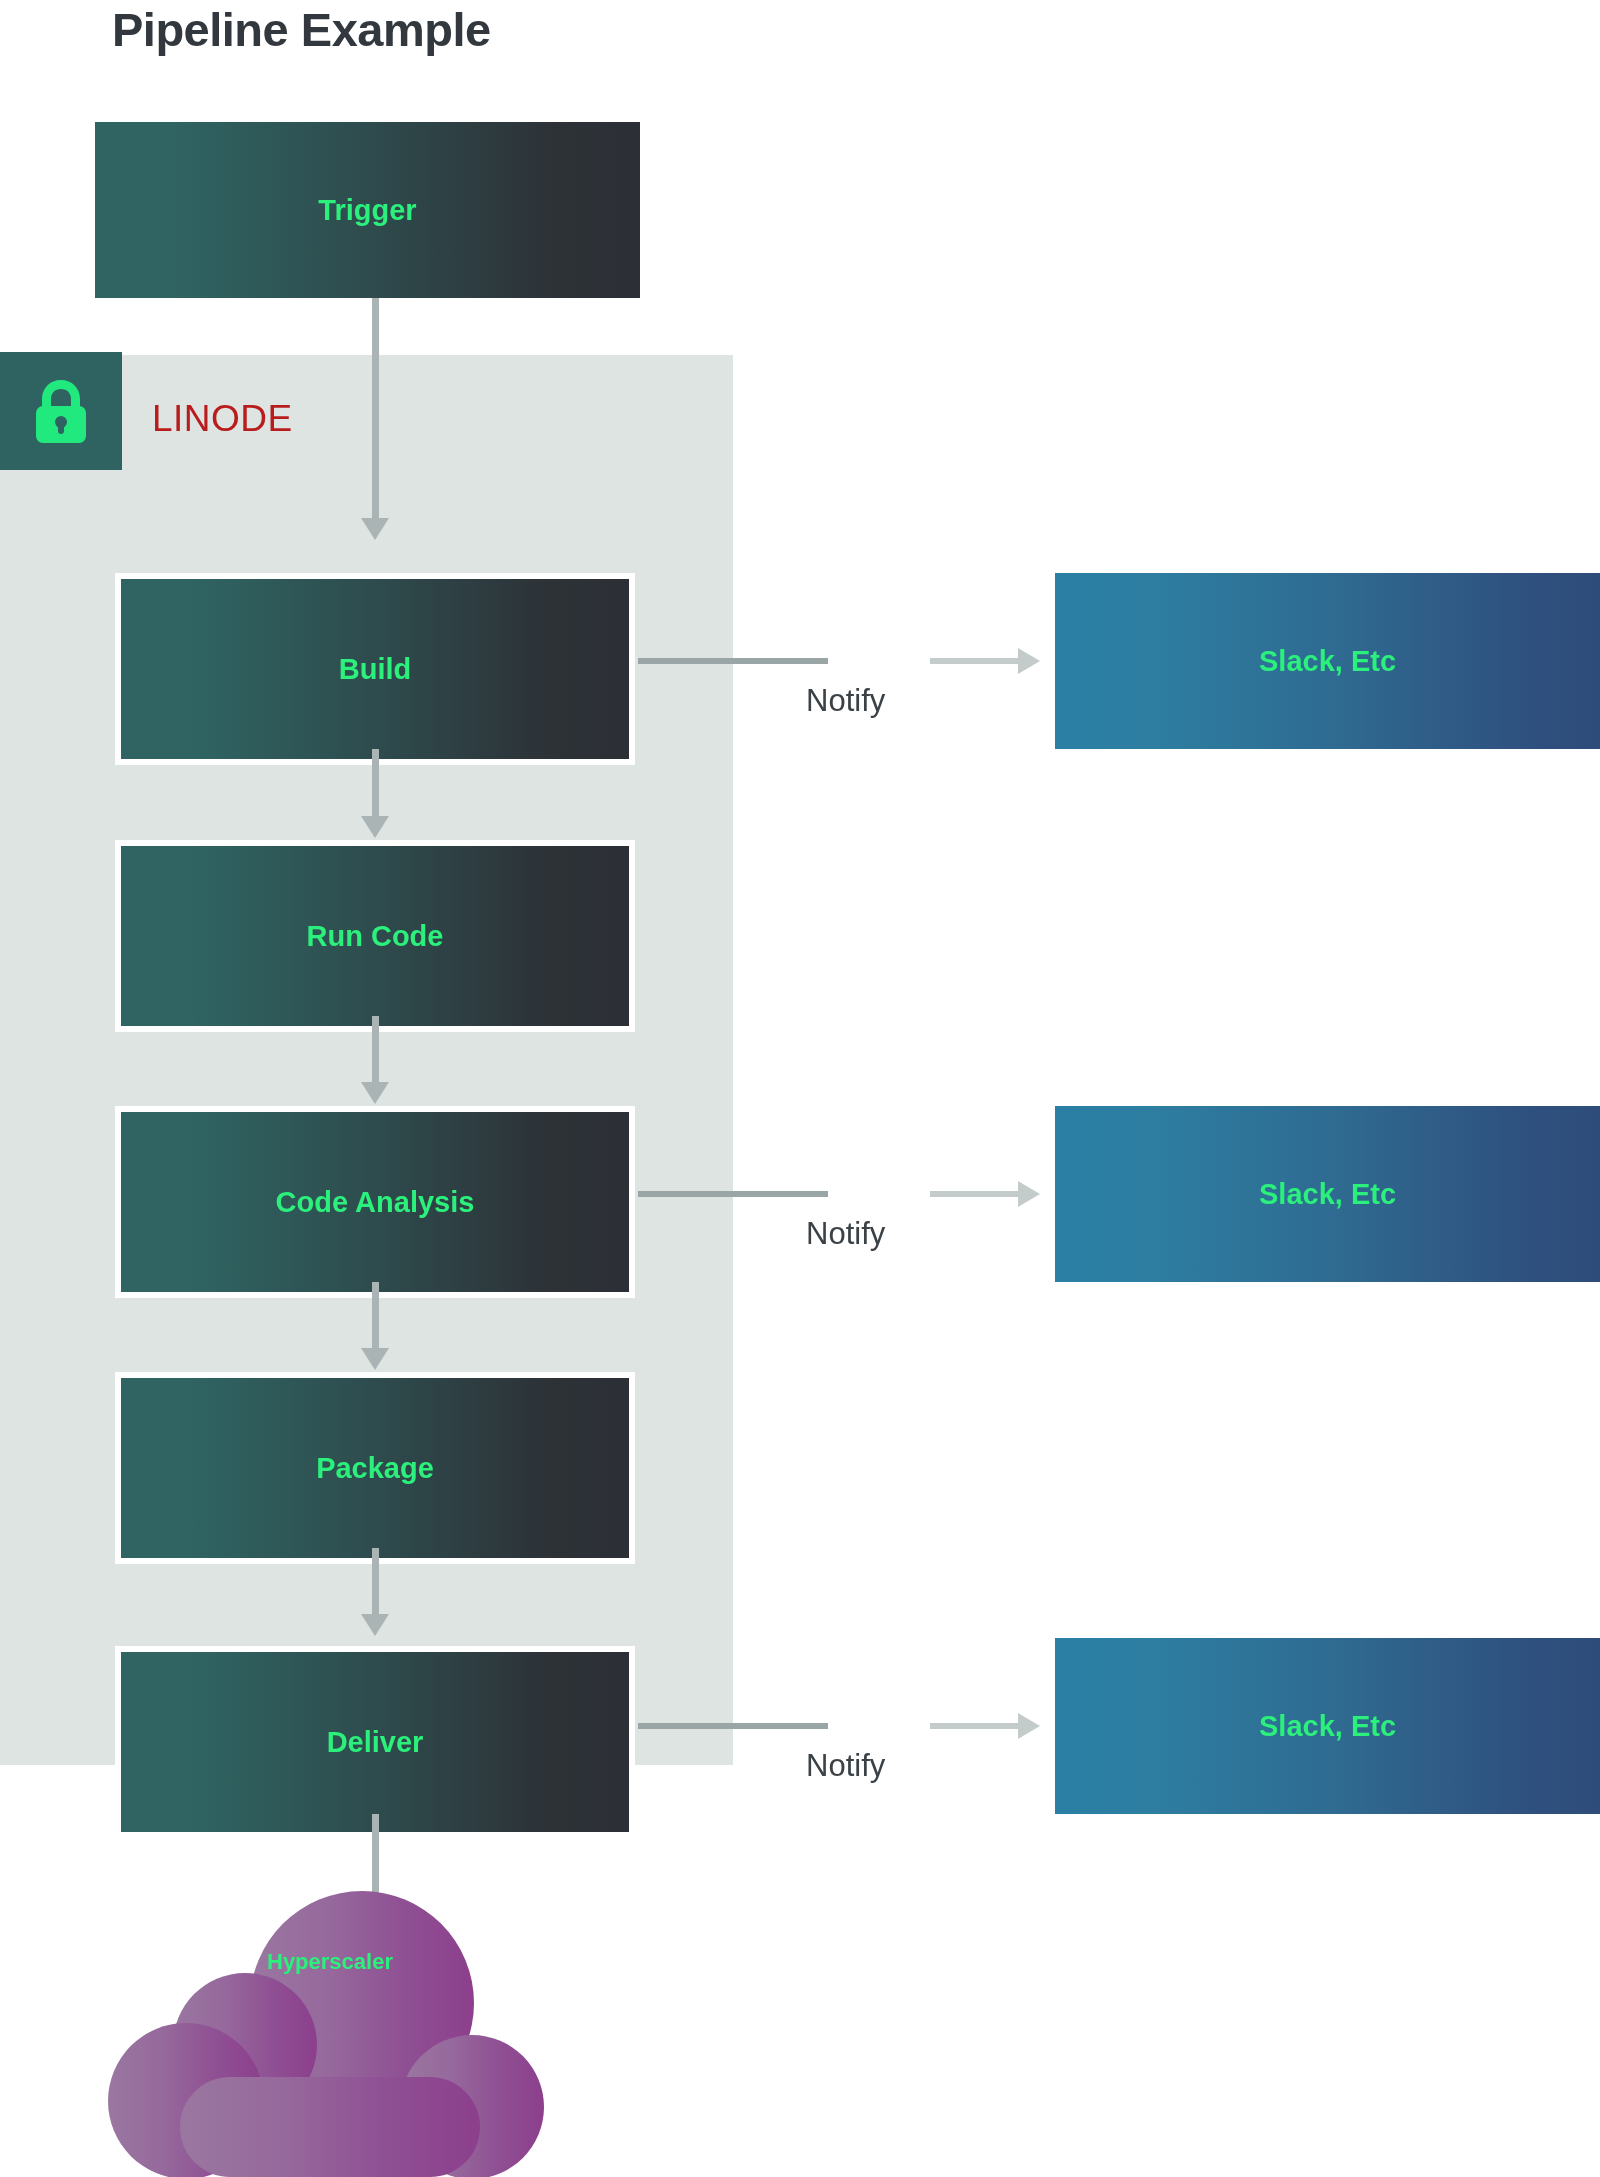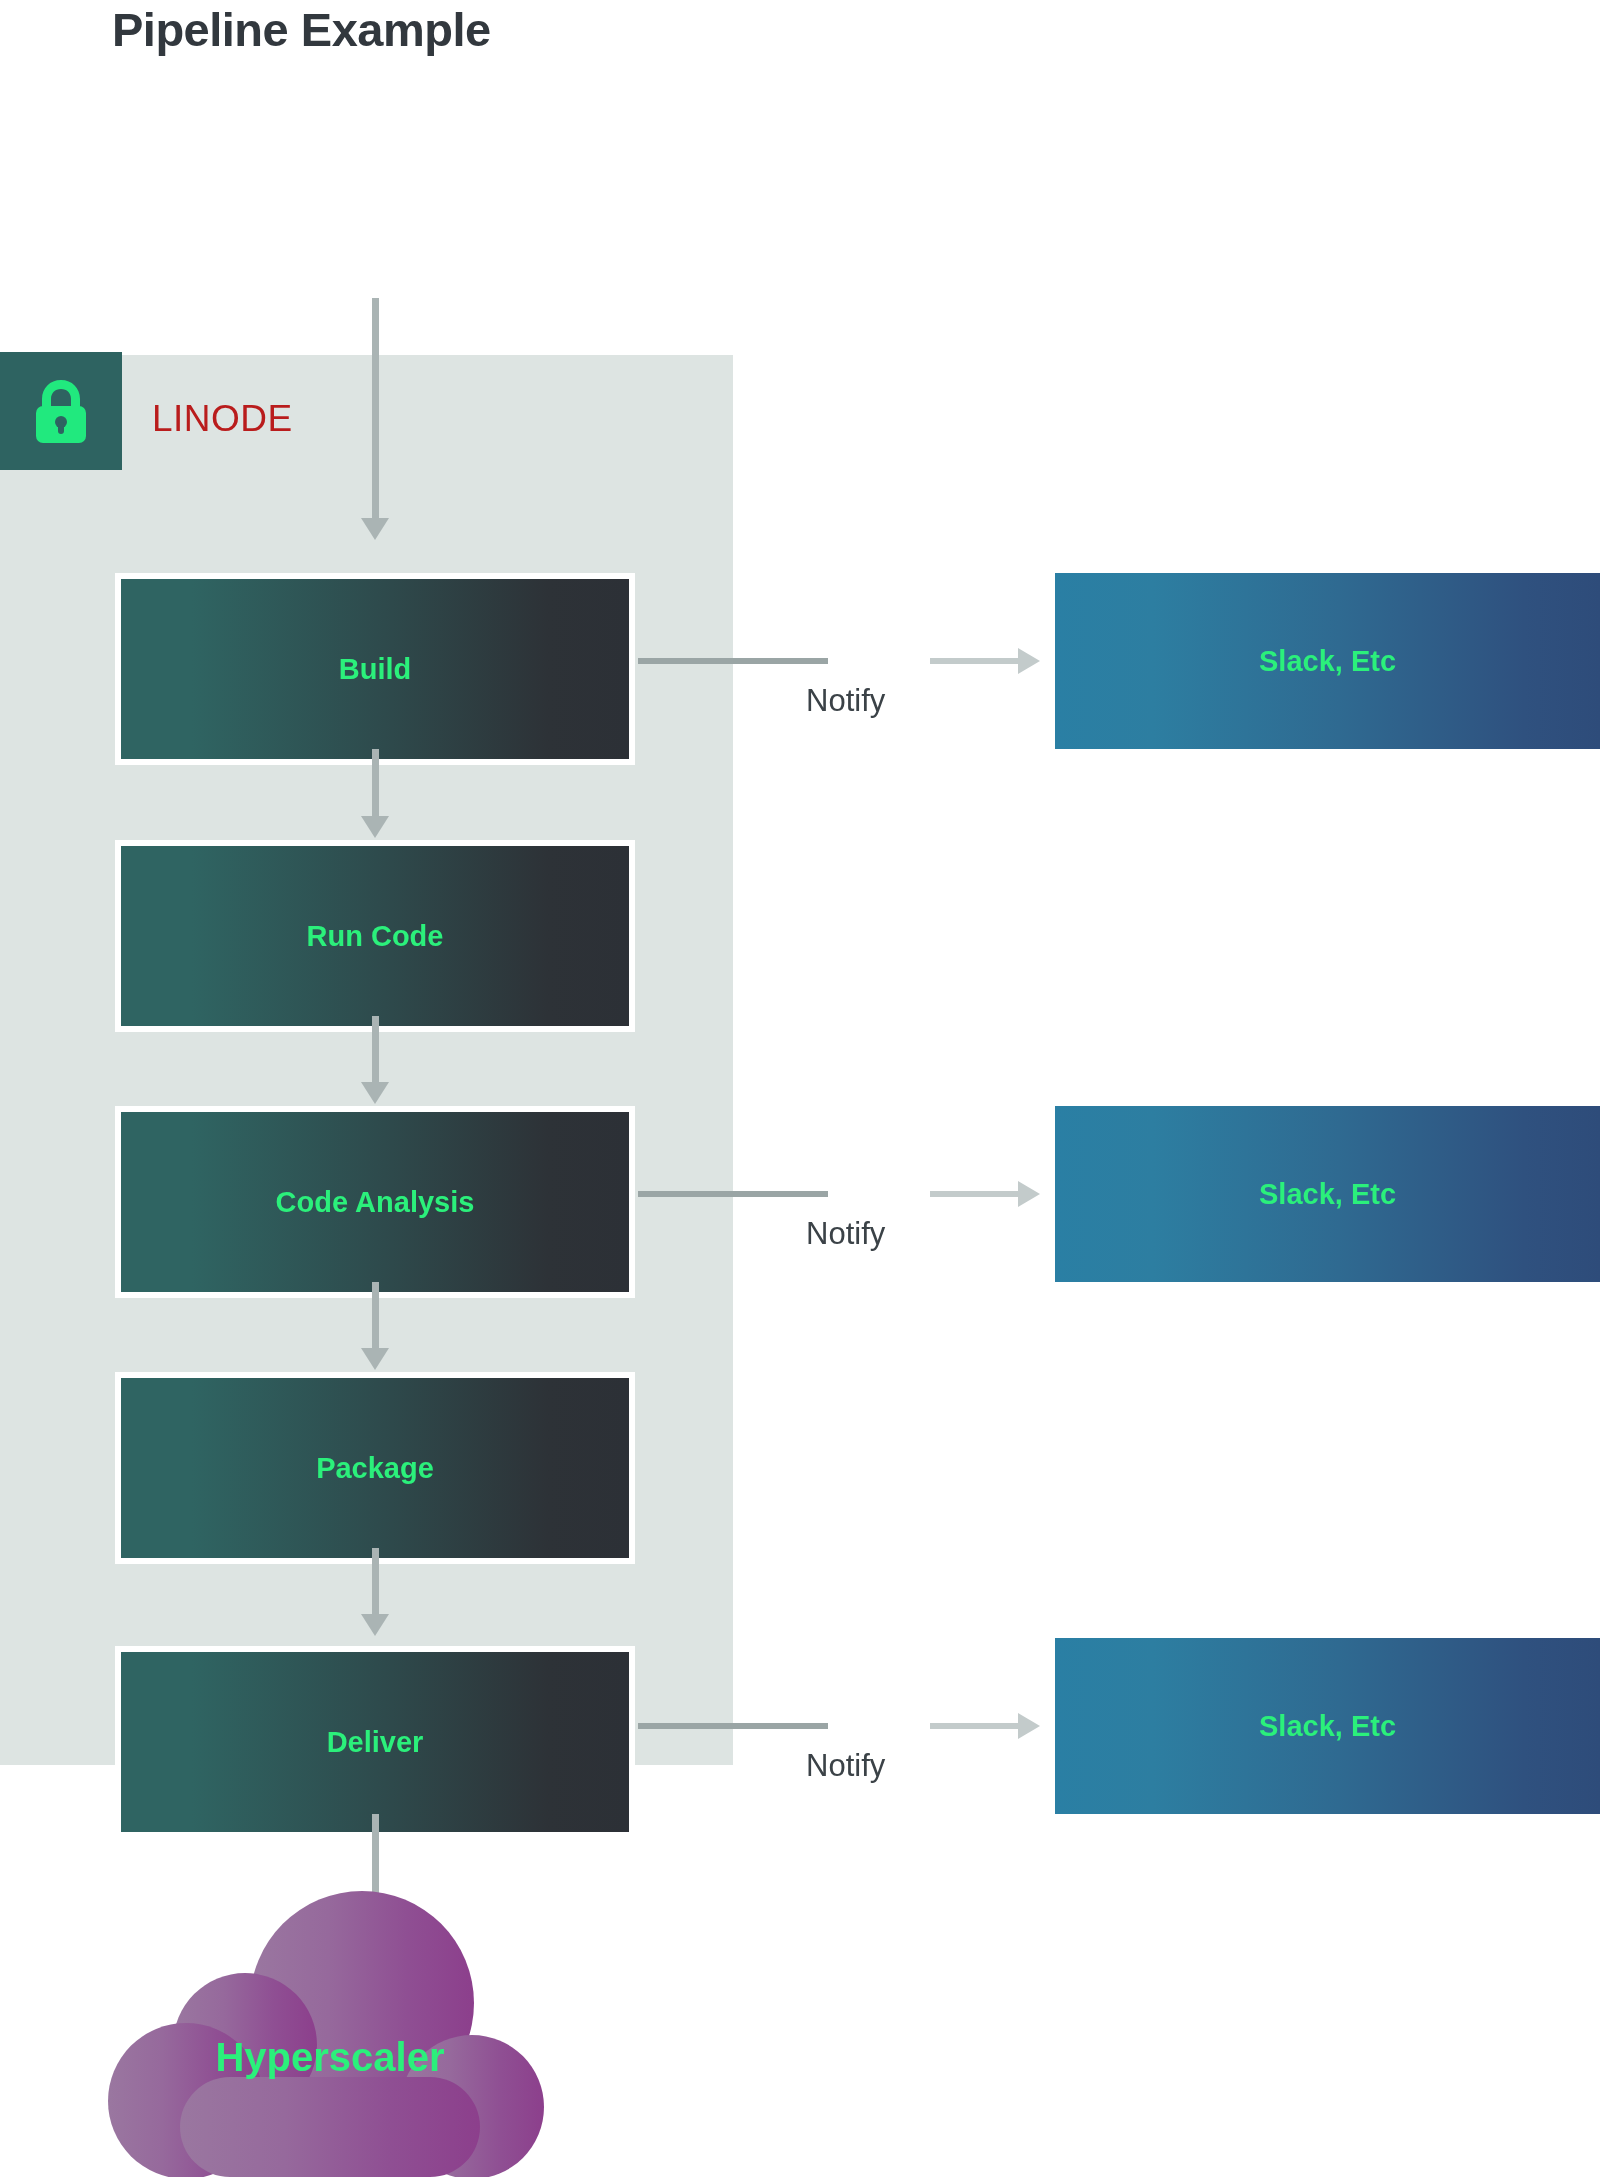--- a/index.html
+++ b/index.html
@@ -72,35 +72,38 @@
     border-top:13px solid transparent;border-bottom:13px solid transparent;
     border-left:22px solid #c3cbcb;
   }
   .notify-label{
     position:absolute;font-size:31px;color:#3b4247;white-space:nowrap;margin-top:44px;
   }
 
   
   .cloud{position:absolute;left:100px;top:1885px;width:460px;height:292px;}
   .cloud-text{
-    position:absolute;left:100px;top:1885px;width:460px;height:292px;
+    position:absolute;left:100px;top:1790px;width:460px;height:292px;
     display:flex;align-items:center;justify-content:center;
-    color:#2bf07b;font-size:40px;font-weight:bold;white-space:nowrap;
+    color:#2bf07b;font-size:22px;font-weight:bold;white-space:nowrap;
     padding-top:52px;box-sizing:border-box;pointer-events:none;text-align:right;
   }
 </style>
 </head>
 <body>
 
 <div id="stage">
 
   <div class="page-title">Pipeline Example</div>
 
   <div class="zone"></div>
 
+  <div class="node node-dark node-trigger">
+    <span>Trigger</span>
+  </div>
 
   <div class="vline" style="left:372px;top:298px;height:222px;"></div>
   <div class="vhead" style="left:361px;top:518px;"></div>
 
   <div class="zone-badge">
     <svg width="60" height="66" viewBox="0 0 60 66">
       <path d="M30 2 C19 2 11 10 11 21 L11 31 L20 31 L20 21 C20 15 24 11 30 11 C36 11 40 15 40 21 L40 31 L49 31 L49 21 C49 10 41 2 30 2 Z" fill="#21e97e"></path>
       <rect x="5" y="28" width="50" height="37" rx="7" fill="#21e97e"></rect>
       <circle cx="30" cy="44" r="6" fill="#2e6361"></circle>
       <rect x="27" y="44" width="6" height="12" rx="3" fill="#2e6361"></rect>

